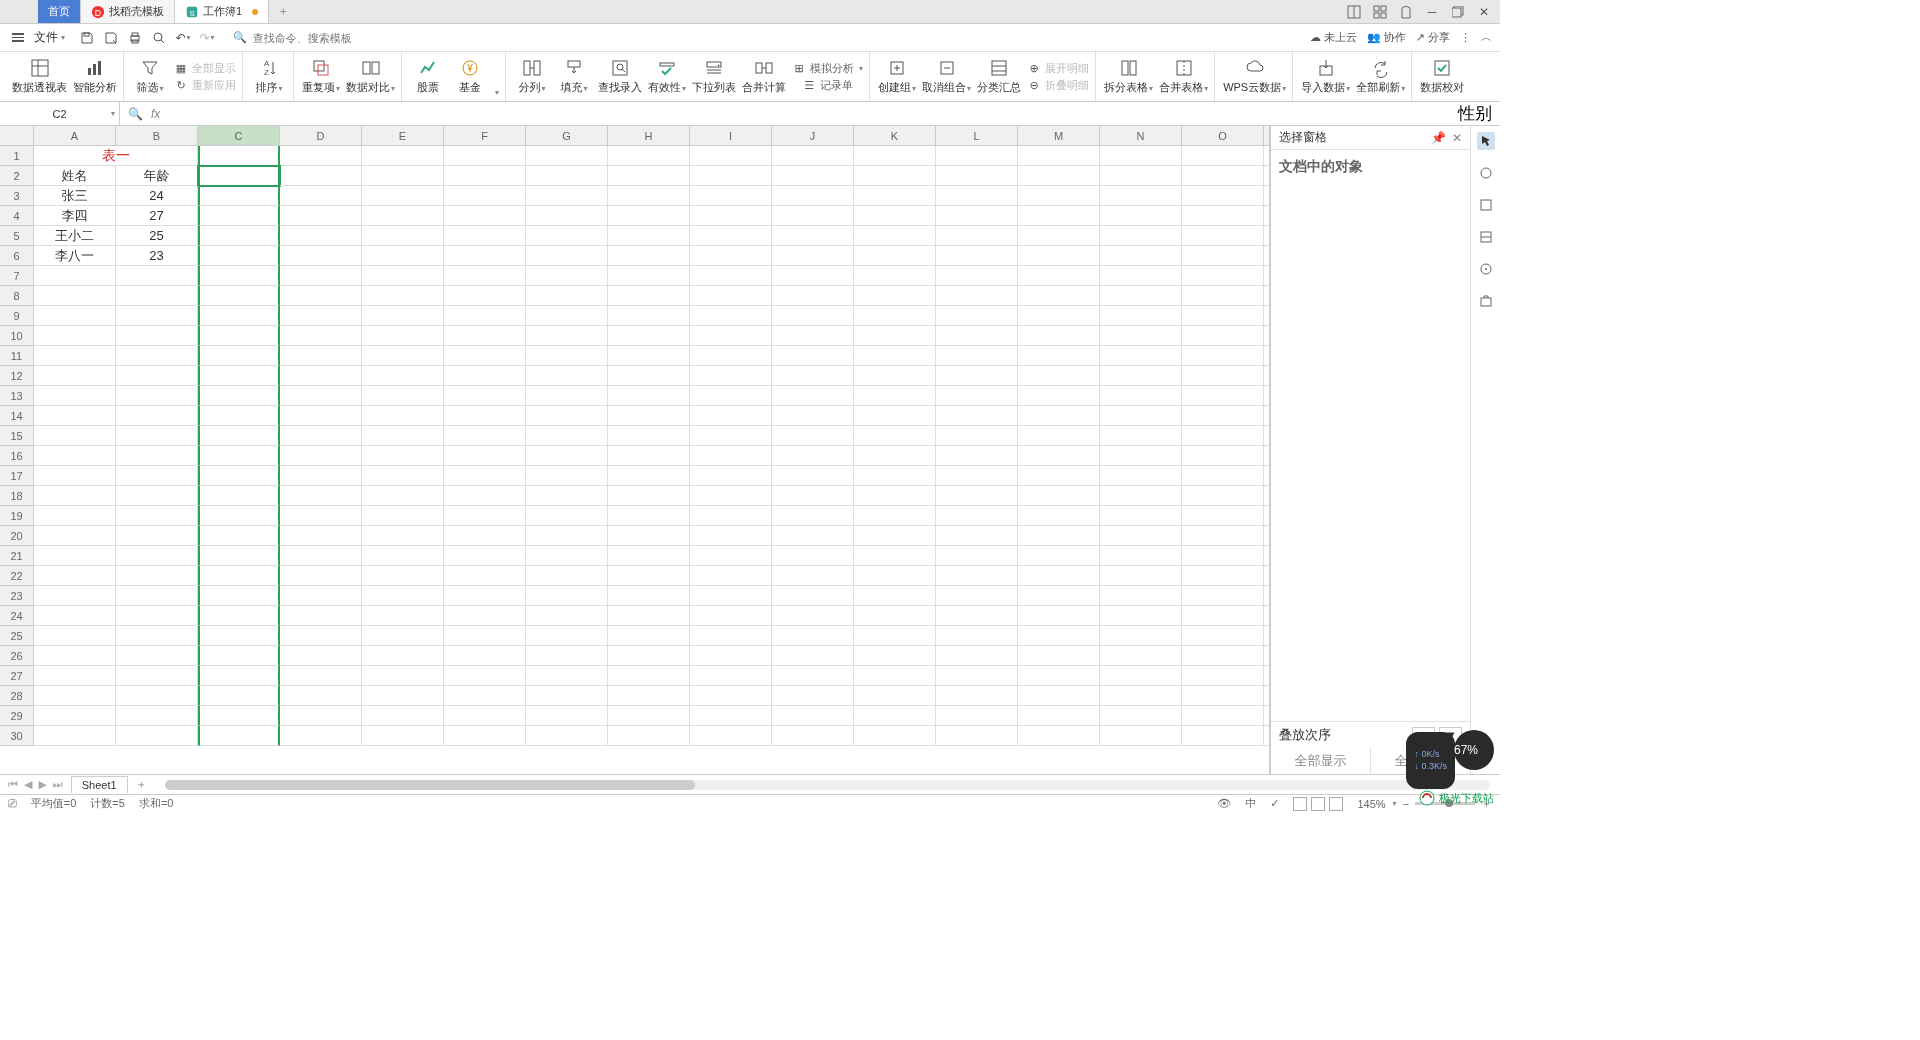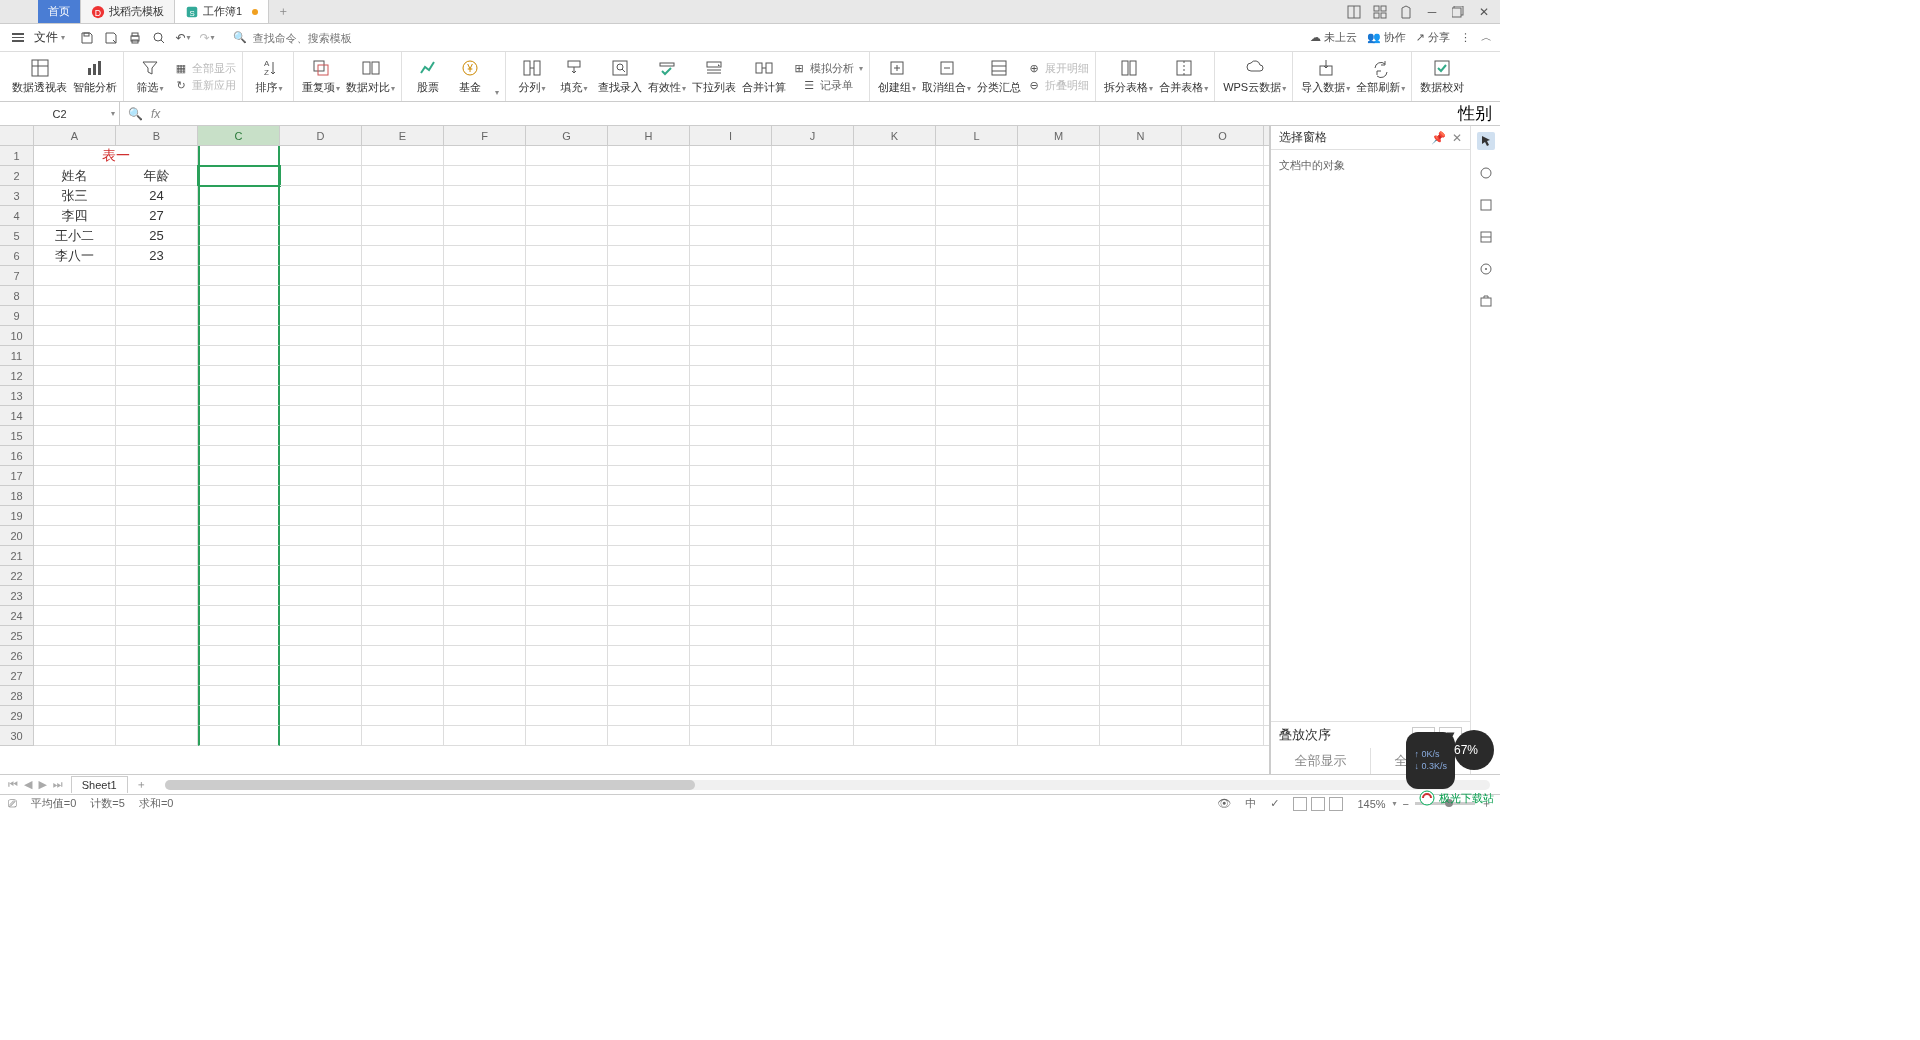--- a/index.html
+++ b/index.html
@@ -52,21 +52,21 @@
 .name-box .ddarrow { position: absolute; right: 4px; color: #888; font-size: 8px; }
 .fx-area { display: flex; align-items: center; padding: 0 8px; gap: 8px; flex: 1; }
 .fx-label { color: #888; font-style: italic; font-size: 12px; }
 .fx-input { border: none; outline: none; font-size: 17px; flex: 1; text-align: right; }
 
 
 .main { display: flex; height: calc(100% - 24px - 28px - 50px - 24px - 20px - 18px); }
 .grid-wrapper { flex: 1; position: relative; overflow: hidden; border-right: 1px solid #ccc; }
 .side-panel { width: 200px; border-left: 1px solid #ccc; display: flex; flex-direction: column; }
 .side-panel-header { height: 24px; display: flex; align-items: center; justify-content: space-between; padding: 0 8px; font-size: 12px; border-bottom: 1px solid #e0e0e0; }
-.side-panel-sub { padding: 8px; font-size: 11px; color: #666; }
+.side-panel-sub { padding: 8px; font-size: 14px; color: #666; font-weight: bold; }
 .side-panel-footer { margin-top: auto; border-top: 1px solid #e0e0e0; }
 .spf-row { display: flex; align-items: center; justify-content: space-between; padding: 4px 8px; font-size: 13px; }
 .spf-half { flex: 1; text-align: center; padding: 4px; cursor: pointer; color: #888; }
 .spf-half + .spf-half { border-left: 1px solid #e0e0e0; }
 .right-tools { width: 30px; border-left: 1px solid #e0e0e0; display: flex; flex-direction: column; align-items: center; padding-top: 6px; gap: 14px; }
 .rt-btn { width: 18px; height: 18px; cursor: pointer; color: #666; display: flex; align-items: center; justify-content: center; }
 .rt-btn.active { background: #d0e0f0; border-radius: 2px; }
 
 
 .grid { display: grid; position: absolute; top: 0; left: 0; }

